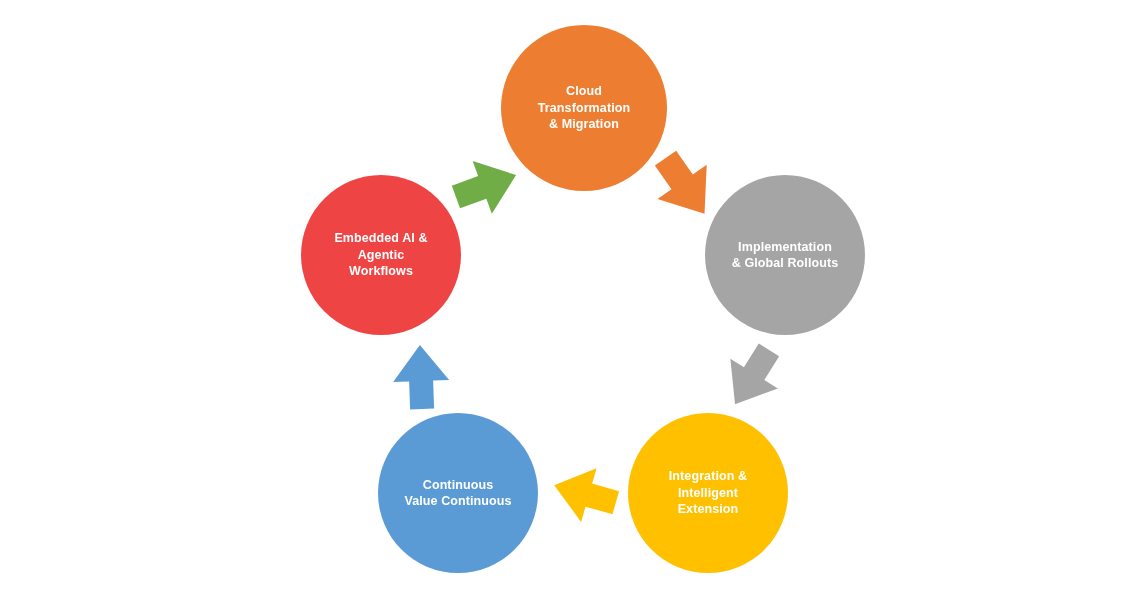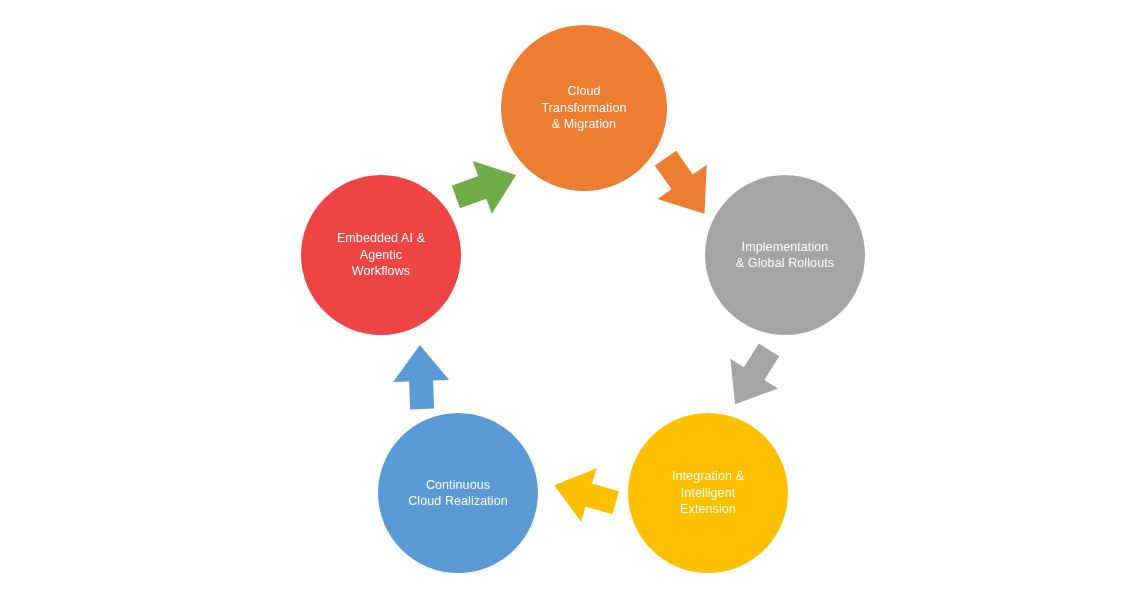--- a/index.html
+++ b/index.html
@@ -25,21 +25,21 @@
     align-items: center;
     justify-content: center;
     text-align: center;
     box-sizing: border-box;
   }
   .node-label {
     color: #ffffff;
     font-family: "Liberation Sans", sans-serif;
     font-size: 12.5px;
     line-height: 1.32;
-    font-weight: 400;
+    font-weight: 700;
     letter-spacing: 0.1px;
     white-space: pre-line;
     padding: 0 10px;
   }
   .arrow-layer {
     position: absolute;
     left: 0;
     top: 0;
     width: 1123px;
     height: 599px;
@@ -81,21 +81,21 @@
 Extension</span>
   </div>
 
   <div class="node" style="width: 160px; height: 160px; left: 705px; top: 175px; background: rgb(165, 165, 165);">
     <span class="node-label">Implementation
 &amp; Global Rollouts</span>
   </div>
 
   <div class="node" style="width: 160px; height: 160px; left: 378px; top: 413px; background: rgb(91, 155, 213);">
     <span class="node-label">Continuous
-Cloud Realization</span>
+Value Continuous</span>
   </div>
 
   <div class="node" style="width: 160px; height: 160px; left: 301px; top: 175px; background: #ef4444;">
     <span class="node-label">Embedded AI &amp;
 Agentic
 Workflows</span>
   </div>
 
 </div>
 

